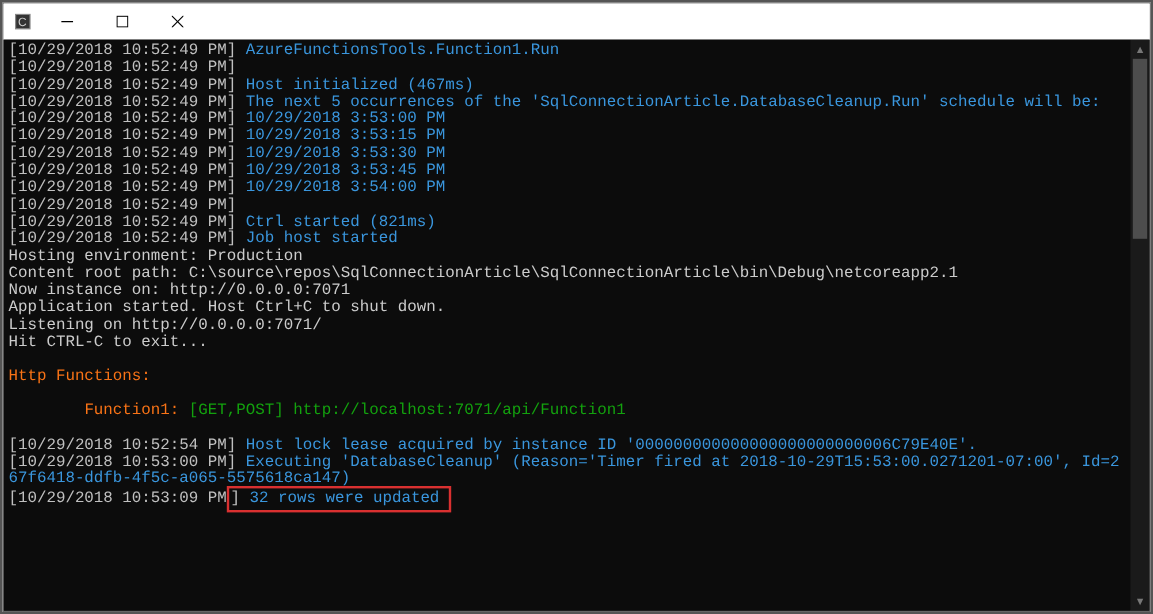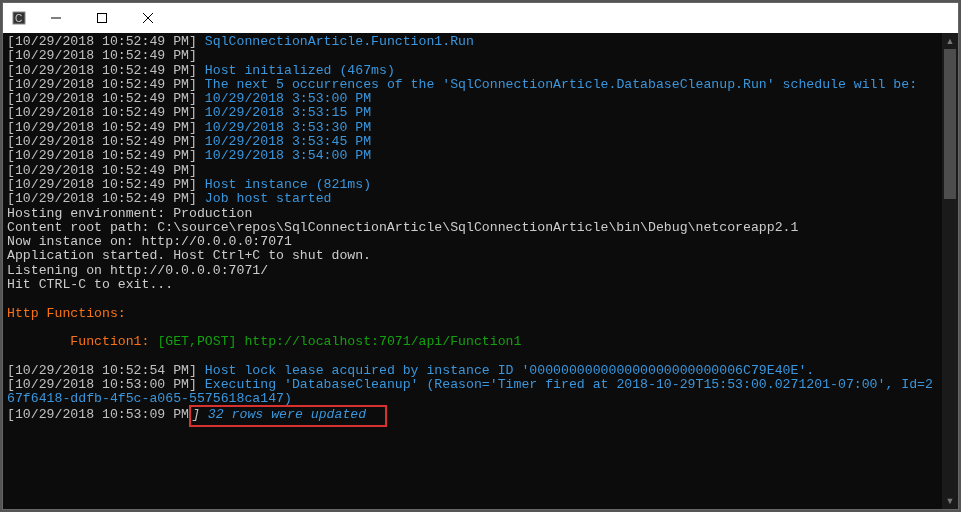--- a/index.html
+++ b/index.html
@@ -76,24 +76,23 @@
   }
   .scrollbar .arrow.up { top:0; }
   .scrollbar .arrow.down { bottom:0; }
   .ts { color: #c0c0c0; }
   .cyan { color: #3a96dd; }
   .yellow { color: #f97316; }
   .green { color: #13a10e; }
   .highlight-box {
     border: 2px solid #d93030;
     display: inline-block;
-    padding: 1px 19px 3px 1px;
+    padding: 1px 8px 3px 1px;
     margin-top: -2px;
     margin-bottom: -2px;
-    font-style: italic;
   }
 </style>
 </head>
 <body>
 
 <div class="window">
   <div class="titlebar">
     <span class="titlebar-icon">
       <svg width="14" height="14" viewBox="0 0 14 14">
           <rect x="1" y="1" width="12" height="12" fill="#333" stroke="#888"></rect>
@@ -113,31 +112,31 @@
         </div>
       <div class="win-btn close-btn">
           <svg width="10" height="10">
             <line x1="0" y1="0" x2="10" y2="10" stroke="#000" stroke-width="1"></line>
             <line x1="10" y1="0" x2="0" y2="10" stroke="#000" stroke-width="1"></line>
           </svg>
         </div>
     </div>
   </div>
   <div class="console-area">
-<div class="console"><span class="ts">[10/29/2018 10:52:49 PM]</span> <span class="cyan">SqlConnectionArticle.Function1.Run</span>
+<div class="console"><span class="ts">[10/29/2018 10:52:49 PM]</span> <span class="cyan">AzureFunctionsTools.Function1.Run</span>
 <span class="ts">[10/29/2018 10:52:49 PM]</span>
 <span class="ts">[10/29/2018 10:52:49 PM]</span> <span class="cyan">Host initialized (467ms)</span>
 <span class="ts">[10/29/2018 10:52:49 PM]</span> <span class="cyan">The next 5 occurrences of the 'SqlConnectionArticle.DatabaseCleanup.Run' schedule will be:</span>
 <span class="ts">[10/29/2018 10:52:49 PM]</span> <span class="cyan">10/29/2018 3:53:00 PM</span>
 <span class="ts">[10/29/2018 10:52:49 PM]</span> <span class="cyan">10/29/2018 3:53:15 PM</span>
 <span class="ts">[10/29/2018 10:52:49 PM]</span> <span class="cyan">10/29/2018 3:53:30 PM</span>
 <span class="ts">[10/29/2018 10:52:49 PM]</span> <span class="cyan">10/29/2018 3:53:45 PM</span>
 <span class="ts">[10/29/2018 10:52:49 PM]</span> <span class="cyan">10/29/2018 3:54:00 PM</span>
 <span class="ts">[10/29/2018 10:52:49 PM]</span>
-<span class="ts">[10/29/2018 10:52:49 PM]</span> <span class="cyan">Host instance (821ms)</span>
+<span class="ts">[10/29/2018 10:52:49 PM]</span> <span class="cyan">Ctrl started (821ms)</span>
 <span class="ts">[10/29/2018 10:52:49 PM]</span> <span class="cyan">Job host started</span>
 <span>Hosting environment: Production</span>
 <span>Content root path: C:\source\repos\SqlConnectionArticle\SqlConnectionArticle\bin\Debug\netcoreapp2.1</span>
 <span>Now instance on: http://0.0.0.0:7071</span>
 <span>Application started. Host Ctrl+C to shut down.</span>
 <span>Listening on http://0.0.0.0:7071/</span>
 <span>Hit CTRL-C to exit...</span>
 
 <span class="yellow">Http Functions:</span>
 

